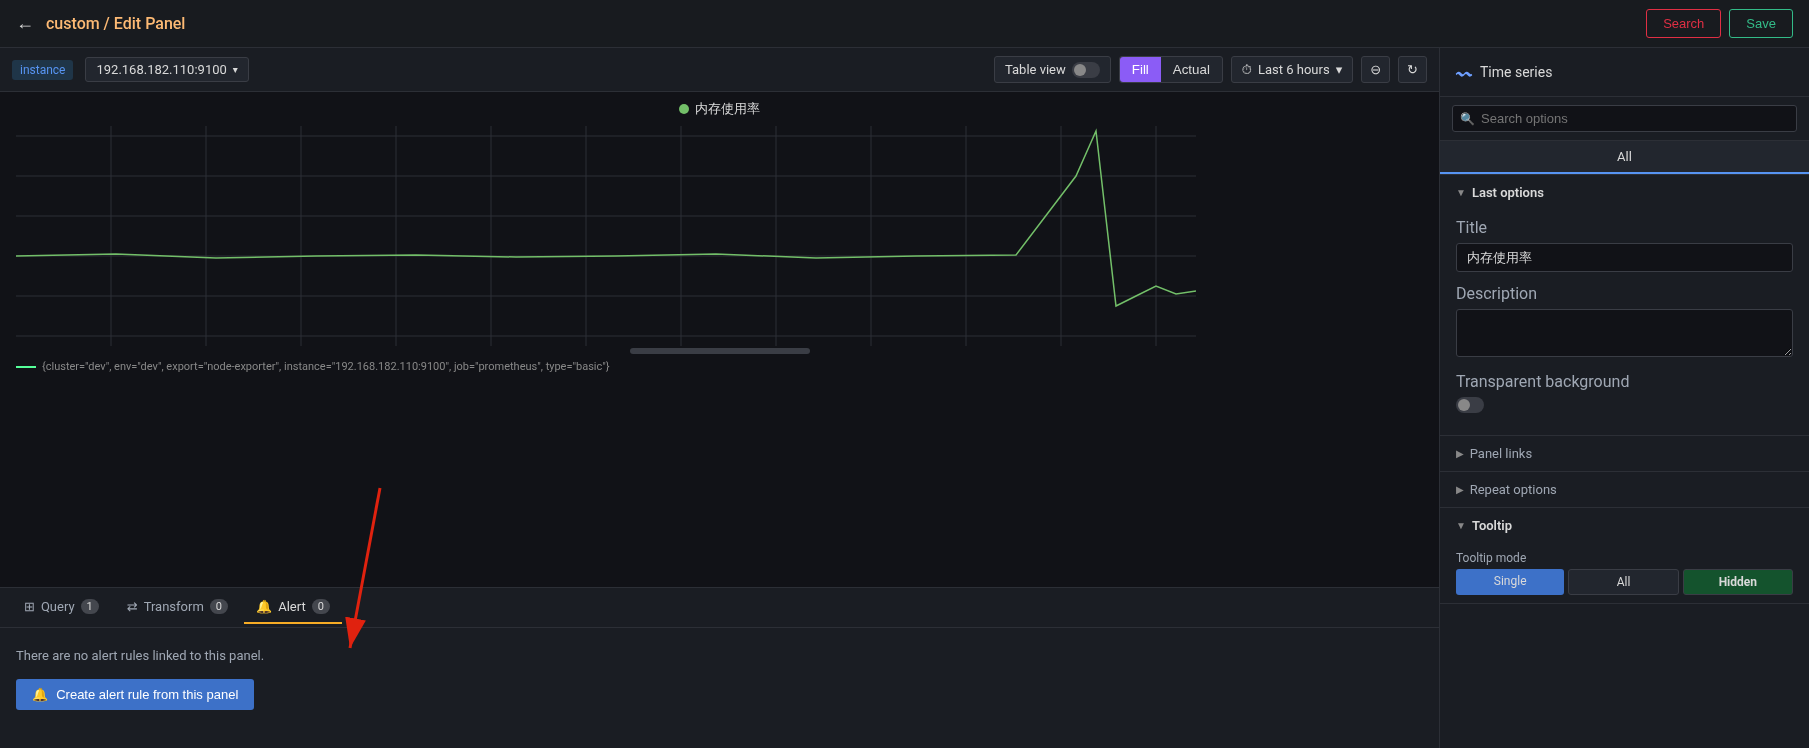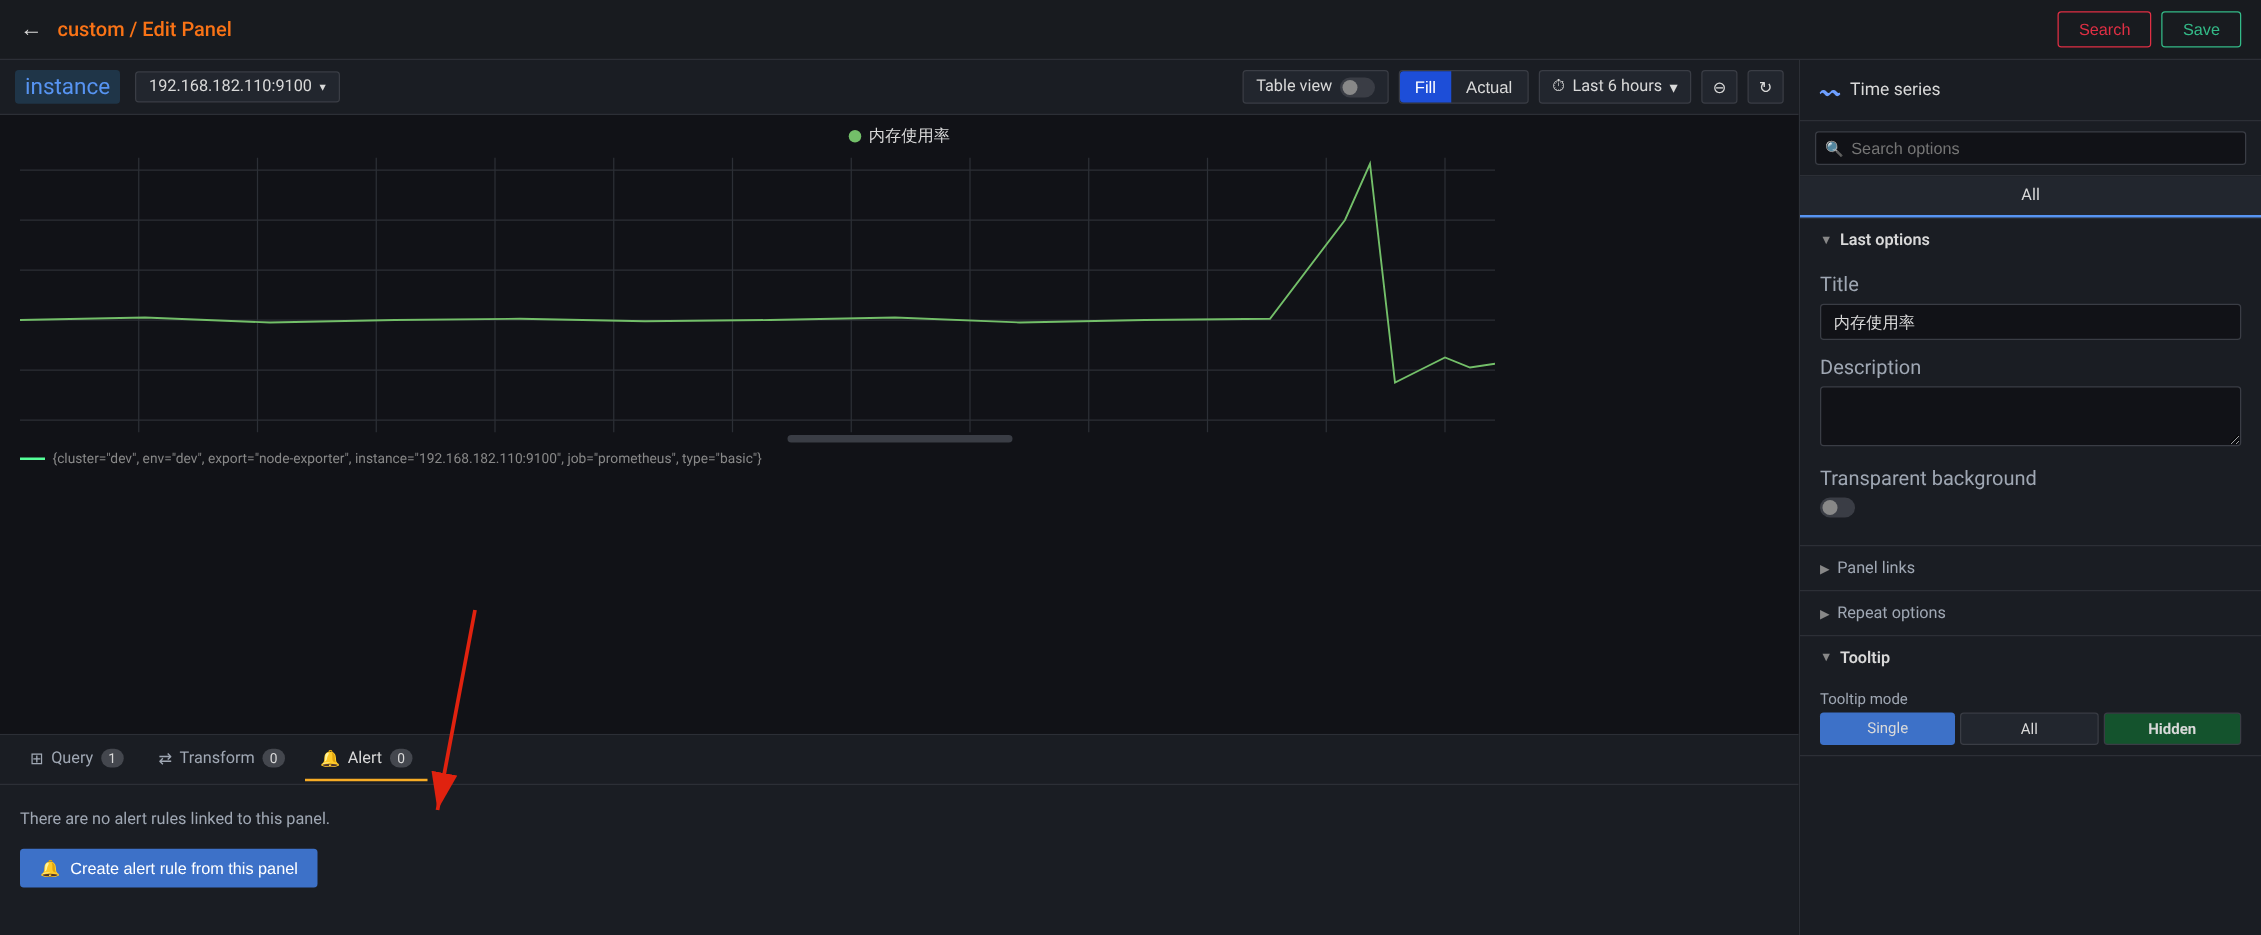--- a/index.html
+++ b/index.html
@@ -36,21 +36,21 @@
       border: none;
       color: #d9d9d9;
       cursor: pointer;
       font-size: 18px;
       display: flex;
       align-items: center;
     }
     .topbar-title {
       font-size: 16px;
       font-weight: 500;
-      color: #f97316;
+      color: #fdba74;
     }
     .topbar-right {
       display: flex;
       gap: 8px;
     }
     .btn-discard {
       background: transparent;
       border: 1px solid #e02f44;
       color: #e02f44;
       padding: 6px 16px;
@@ -91,21 +91,21 @@
       background: #1a1d23;
       gap: 12px;
       flex-shrink: 0;
       border-bottom: 1px solid #2c2f36;
     }
     .instance-badge {
       background: #1f3548;
       color: #5794f2;
       padding: 3px 8px;
       border-radius: 3px;
-      font-size: 18px;
+      font-size: 12px;
     }
     .instance-dropdown {
       display: flex;
       align-items: center;
       gap: 6px;
       background: #22262e;
       border: 1px solid #3a3d45;
       border-radius: 3px;
       padding: 4px 10px;
       cursor: pointer;
@@ -146,21 +146,21 @@
     }
     .fill-actual-group {
       display: flex;
       align-items: center;
       background: #22262e;
       border: 1px solid #3a3d45;
       border-radius: 3px;
     }
     .fill-btn {
       padding: 5px 12px;
-      background: #1d4ed8;
+      background: #8b5cf6;
       color: #fff;
       border: none;
       cursor: pointer;
       border-radius: 3px 0 0 3px;
     }
     .actual-btn {
       padding: 5px 12px;
       background: transparent;
       color: #d9d9d9;
       border: none;

